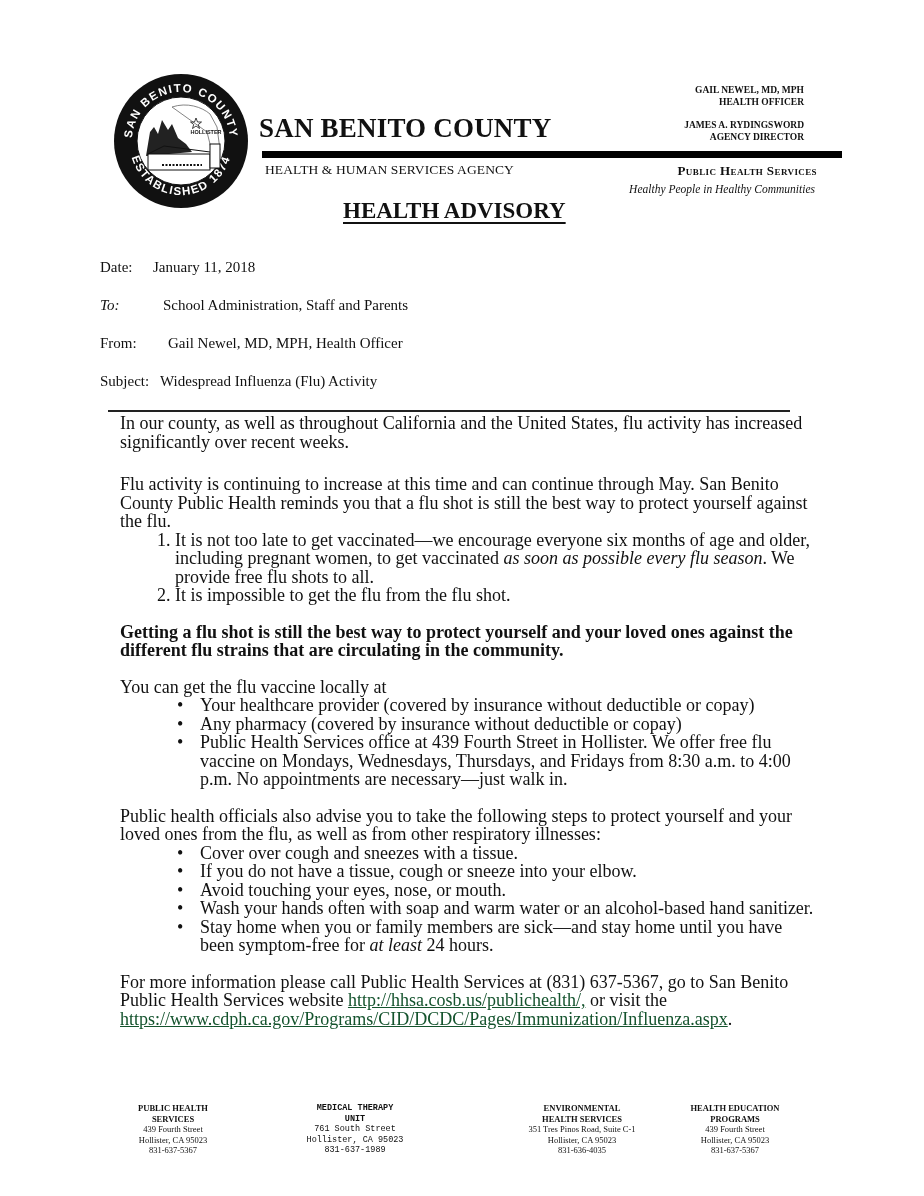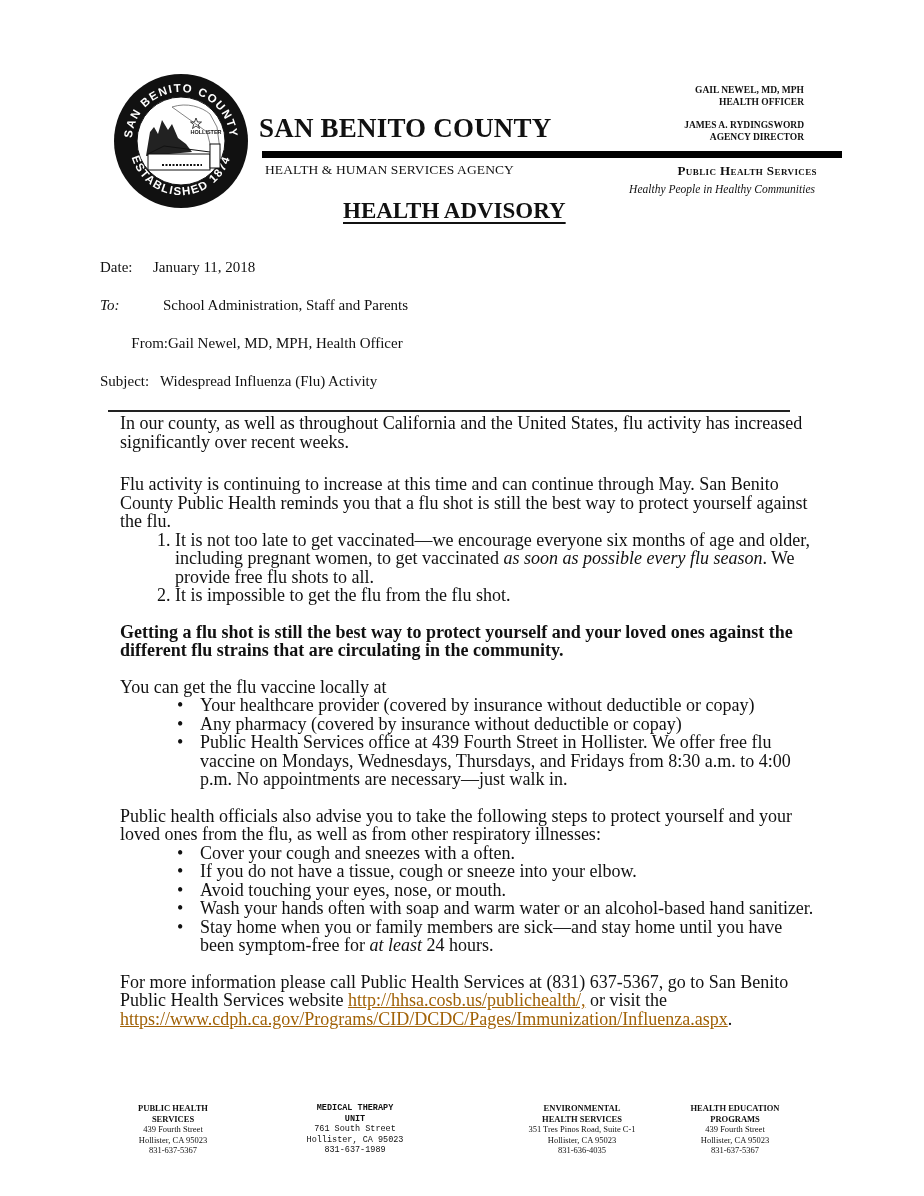--- a/index.html
+++ b/index.html
@@ -18,21 +18,21 @@
   .meta { left: 100px; font-size: 15px; white-space: nowrap; }
   .meta .label { display: inline-block; }
   .rule { left: 108px; top: 410px; width: 682px; height: 1.5px; background: #222; }
   .body { left: 120px; width: 700px; font-size: 18px; line-height: 18.5px; }
   .body p { margin: 0; }
   .body ol { margin: 0; padding-left: 55px; }
   .body ol li { padding-left: 0; }
   .body ul { margin: 0; padding-left: 80px; list-style: none; }
   .body ul li { position: relative; }
   .body ul li .bullet { position: absolute; left: -23px; top: 0; }
-  .link { color: #a16207; text-decoration: underline; margin-top: 44px; }
+  .link { color: #14532d; text-decoration: underline; margin-top: 44px; }
   .footer { top: 1103px; font-size: 8.5px; text-align: center; line-height: 10.5px; }
   .footer .hd { font-weight: bold; }
 </style>
 </head>
 <body>
 
 <div class="abs seal">
   <svg width="138" height="138" viewBox="0 0 138 138">
     <defs>
       <path id="topArc" d="M 20 69 A 49 49 0 0 1 118 69"></path>
@@ -76,21 +76,21 @@
 
 <div class="abs advisory-title">HEALTH ADVISORY</div>
 
 <div class="abs meta" style="top:259px;">
   <span class="label" style="width:53px;">Date:</span><span>January 11, 2018</span>
 </div>
 <div class="abs meta" style="top:297px;">
   <span class="label" style="width:63px;font-style:italic;">To:</span><span>School Administration, Staff and Parents</span>
 </div>
 <div class="abs meta" style="top:335px;">
-  <span class="label" style="width:68px;text-align:right;">From:</span><span>Gail Newel, MD, MPH, Health Officer</span>
+  <span class="label" style="width:68px;">From:</span><span>Gail Newel, MD, MPH, Health Officer</span>
 </div>
 <div class="abs meta" style="top:373px;">
   <span class="label" style="width:60px;">Subject:</span><span>Widespread Influenza (Flu) Activity</span>
 </div>
 
 <div class="abs rule"></div>
 
 <div class="abs body" style="top:414px;">
   <p>In our county, as well as throughout California and the United States, flu activity has increased significantly over recent weeks.</p>
   <p style="margin-top:24px;">Flu activity is continuing to increase at this time and can continue through May.  San Benito County Public Health reminds you that a flu shot is still the best way to protect yourself against the flu.</p>
@@ -100,21 +100,21 @@
   </ol>
   <p style="margin-top:18px; font-weight:bold; width:690px;">Getting a flu shot is still the best way to protect yourself and your loved ones against the different flu strains that are circulating in the community.</p>
   <p style="margin-top:18px;">You can get the flu vaccine locally at</p>
   <ul>
     <li><span class="bullet">•</span><span>Your healthcare provider (covered by insurance without deductible or copay)</span></li>
     <li><span class="bullet">•</span><span>Any pharmacy (covered by insurance without deductible or copay)</span></li>
     <li><span class="bullet">•</span><span>Public Health Services office at 439 Fourth Street in Hollister. We offer free flu vaccine on Mondays, Wednesdays, Thursdays, and Fridays from 8:30 a.m. to 4:00 p.m. No appointments are necessary—just walk in.</span></li>
   </ul>
   <p style="margin-top:18px;">Public health officials also advise you to take the following steps to protect yourself and your loved ones from the flu, as well as from other respiratory illnesses:</p>
   <ul>
-    <li><span class="bullet">•</span><span>Cover your cough and sneezes with a often.</span></li>
+    <li><span class="bullet">•</span><span>Cover over cough and sneezes with a tissue.</span></li>
     <li><span class="bullet">•</span><span>If you do not have a tissue, cough or sneeze into your elbow.</span></li>
     <li><span class="bullet">•</span><span>Avoid touching your eyes, nose, or mouth.</span></li>
     <li><span class="bullet">•</span><span>Wash your hands often with soap and warm water or an alcohol-based hand sanitizer.</span></li>
     <li><span class="bullet">•</span><span>Stay home when you or family members are sick—and stay home until you have been symptom-free for </span><em>at least</em><span> 24 hours.</span></li>
   </ul>
   <p style="margin-top:18px;"><span>For more information please call Public Health Services at (831) 637-5367, go to San Benito Public Health Services website </span><a class="link">http://hhsa.cosb.us/publichealth/,</a><span> or visit the </span><br><a class="link">https://www.cdph.ca.gov/Programs/CID/DCDC/Pages/Immunization/Influenza.aspx</a><span>.</span></p>
 </div>
 
 <div class="abs footer" style="left:108px; width:130px;">
   <div class="hd">PUBLIC HEALTH</div>

